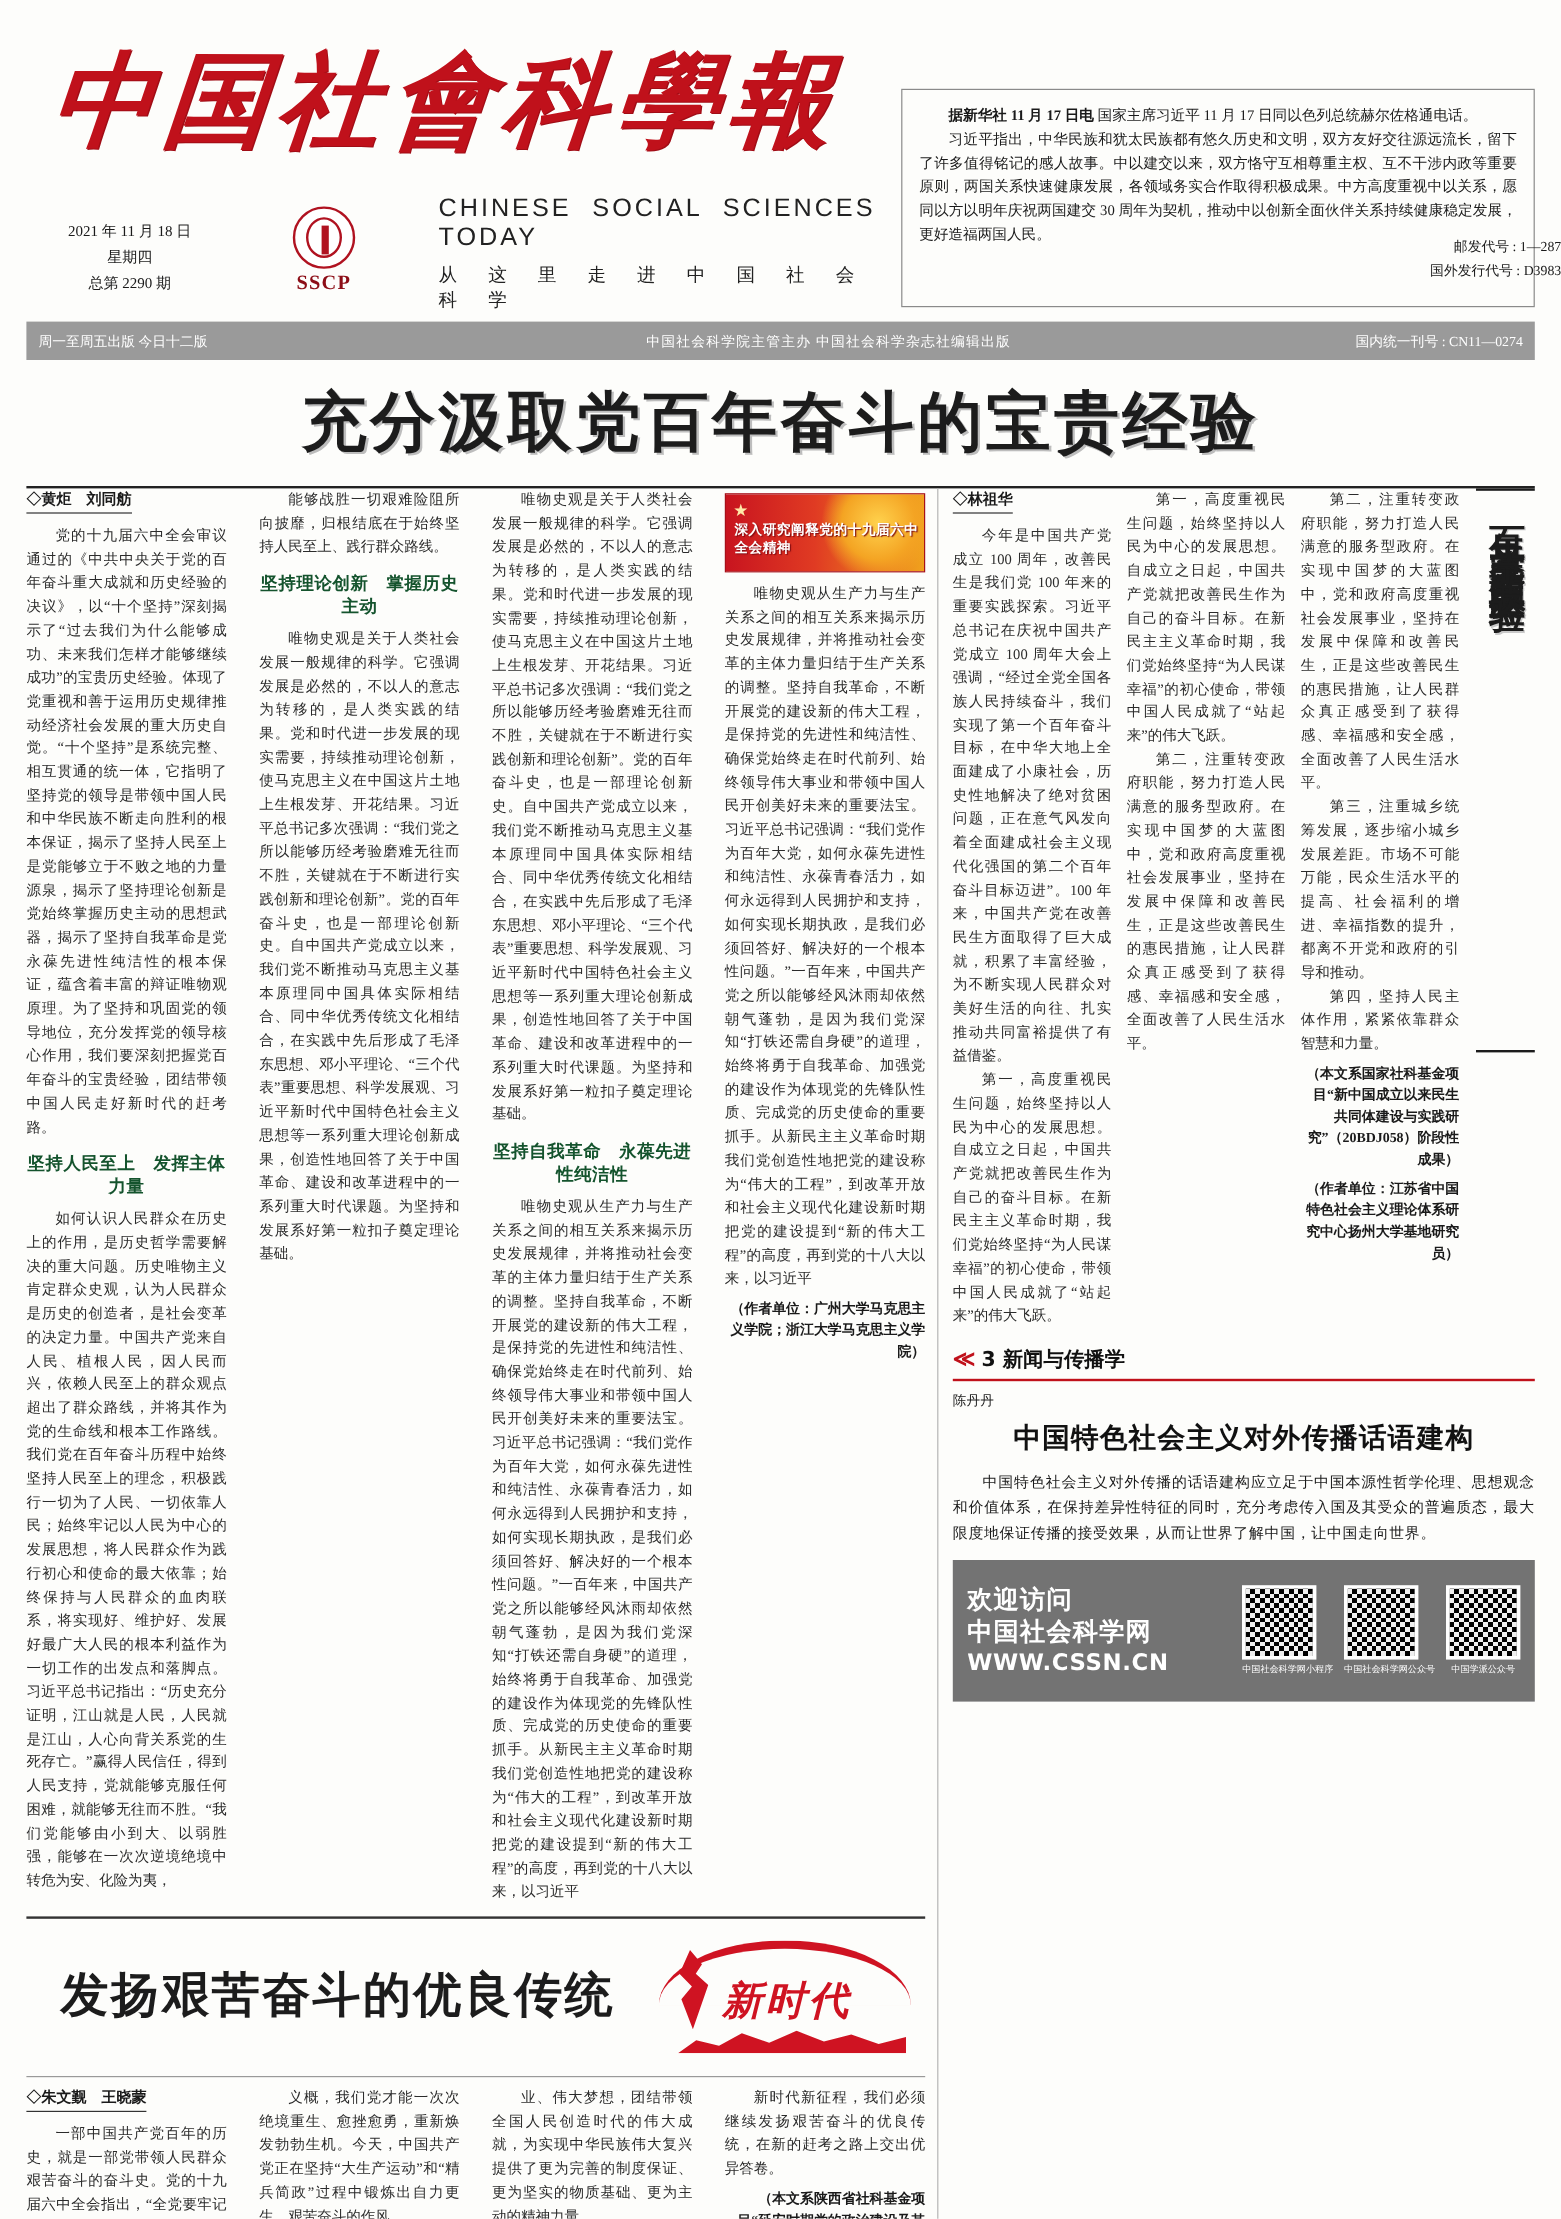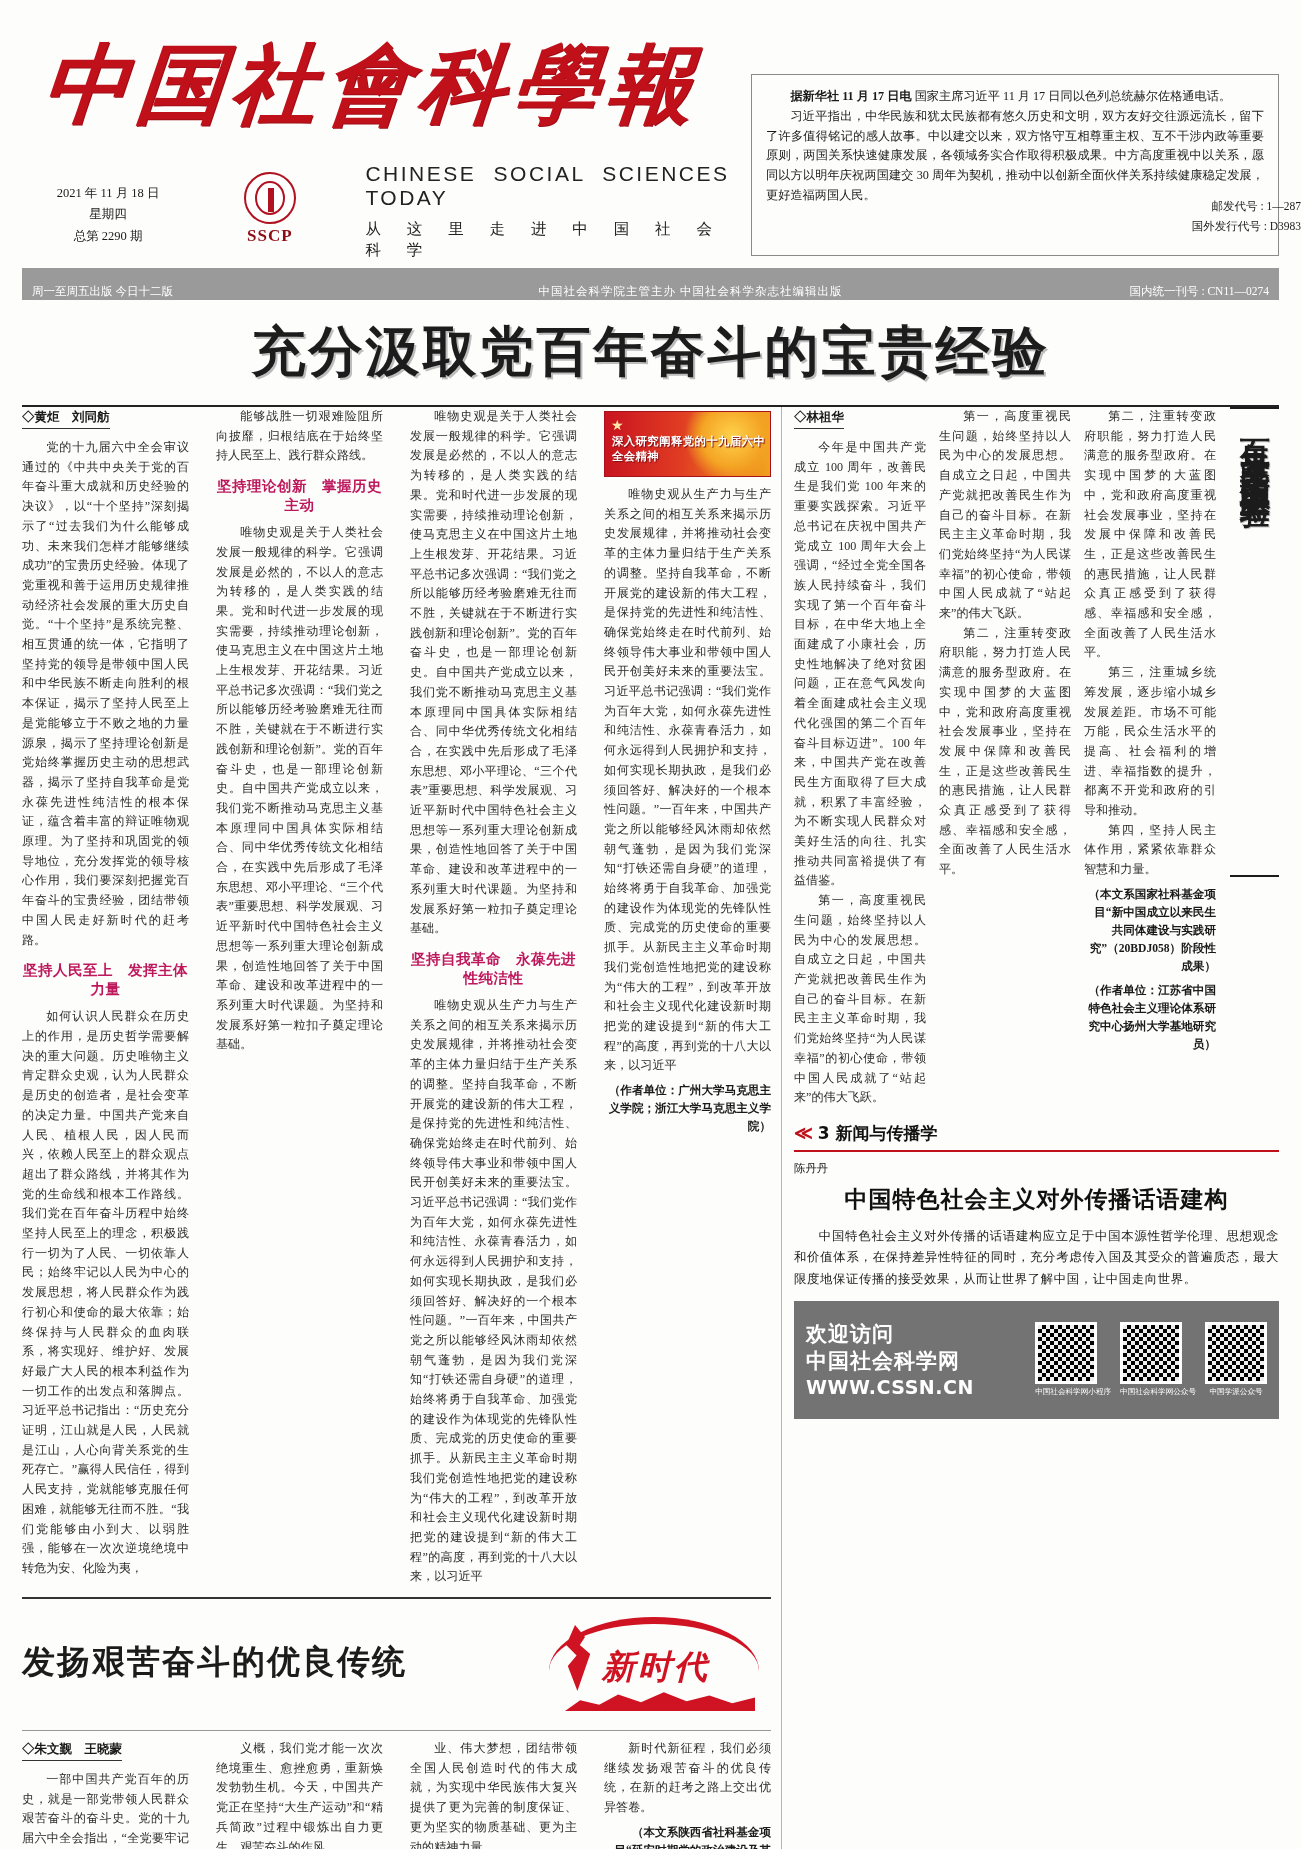--- a/index.html
+++ b/index.html
@@ -49,21 +49,21 @@
   .sscp-word { font-family:"Liberation Serif",serif; font-weight:bold; font-size:17px; color:#8c0d16; letter-spacing:1px; margin-top:2px; }
   .engname { padding-left:14px; padding-top:10px; }
   .eng-l1 { font-family:"Liberation Sans", sans-serif; font-size:21px; letter-spacing:2.5px; word-spacing:9px; color:#222; }
   .eng-l2 { font-size:15.5px; letter-spacing:11px; margin-top:9px; color:#222; }
 
   .codes { position:absolute; right:0; top:196px; text-align:right; font-size:11.5px; line-height:1.75; }
 
   .barline {
     position:absolute; left:22px; right:22px; top:268px; height:22px;
     background:#9a9a9a; color:#fff; font-size:11.5px;
-    display:flex; align-items:flex-start; padding:16px 10px;
+    display:flex; align-items:center; padding:16px 10px;
   }
   .barline .seg { white-space:nowrap; }
   .bl-a { width:230px; }
   .bl-b { flex:1; text-align:center; letter-spacing:1px; }
   .bl-c { width:150px; text-align:right; }
 
   
   .newsbox { border:1px solid #8a8a8a; padding:12px 14px 10px; height:182px; }
   .newsbox h2 {
     margin:0 0 10px; font-family:"DejaVu Sans", sans-serif;
@@ -93,21 +93,21 @@
   .cols4 > .col { flex:1; }
   .cols3 { display:flex; gap:13px; }
   .cols3 > .col { flex:1; }
 
   .byline { font-size:12.5px; font-weight:bold; border-bottom:1px solid #333; display:inline-block; padding-bottom:2px; margin-bottom:9px; }
 
   p.art { margin:0 0 0; font-size:12.1px; line-height:1.63; text-align:justify; text-indent:2em; color:#2b2b2b; }
   p.art + p.art { margin-top:0; }
   .sub-h {
     font-family:"DejaVu Sans", sans-serif; font-weight:bold;
-    font-size:14.5px; text-align:center; margin:11px 0 8px; color:#be185d; letter-spacing:0.5px;
+    font-size:14.5px; text-align:center; margin:11px 0 8px; color:#14532d; letter-spacing:0.5px;
   }
   .credit { font-size:11.6px; text-align:right; font-weight:bold; margin-top:6px; line-height:1.55; }
 
   
   .promo {
     height:66px; margin:4px 0 8px;
     background:linear-gradient(90deg,#c8141f 0%, #e03b23 45%, #f0a21d 100%);
     position:relative; overflow:hidden; border:1px solid #a71119;
   }
   .promo .ptxt {
@@ -130,22 +130,22 @@
     font-family:"DejaVu Serif", serif; font-weight:bold; font-size:33px; color:#cf1322;
     letter-spacing:3px; font-style:italic; position:relative; z-index:2;
   }
   .emblem .arc { position:absolute; left:8px; top:6px; width:210px; height:54px;
     border-top:7px solid #cf1322; border-radius:50%/100% 100% 0 0; }
   .emblem .base { position:absolute; left:24px; bottom:12px; width:190px; height:26px;
     background:#cf1322; clip-path:polygon(0 100%,8% 58%,18% 76%,28% 36%,40% 66%,52% 28%,64% 62%,76% 40%,88% 70%,100% 48%,100% 100%); }
 
   
   .head2 {
-    font-family:"DejaVu Sans", sans-serif; font-size:33px; font-weight:bold;
-    text-align:left; letter-spacing:2px; color:#1c1c1c; padding:12px 0 14px;
+    font-family:"DejaVu Sans", sans-serif; font-size:40px; font-weight:bold;
+    text-align:center; letter-spacing:2px; color:#1c1c1c; padding:12px 0 14px;
   }
 
   
   .rt-wrap { display:flex; }
   .rt-text { flex:1; padding-right:10px; }
   .vtitle {
     writing-mode:vertical-rl; text-orientation:upright;
     font-family:"DejaVu Sans", sans-serif; font-weight:bold;
     font-size:30px; letter-spacing:5px; color:#1c1c1c;
     border-top:2px solid #1c1c1c; border-bottom:2px solid #1c1c1c;

